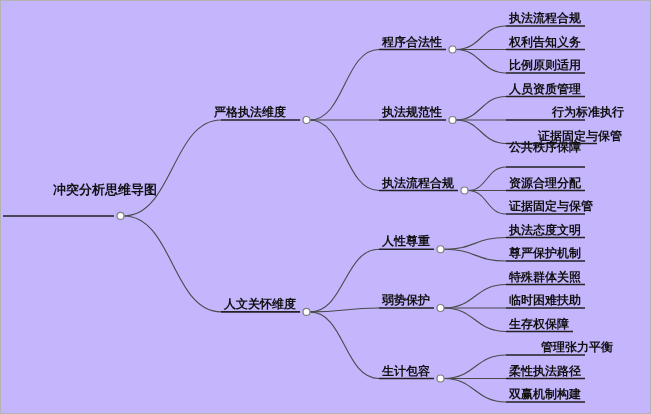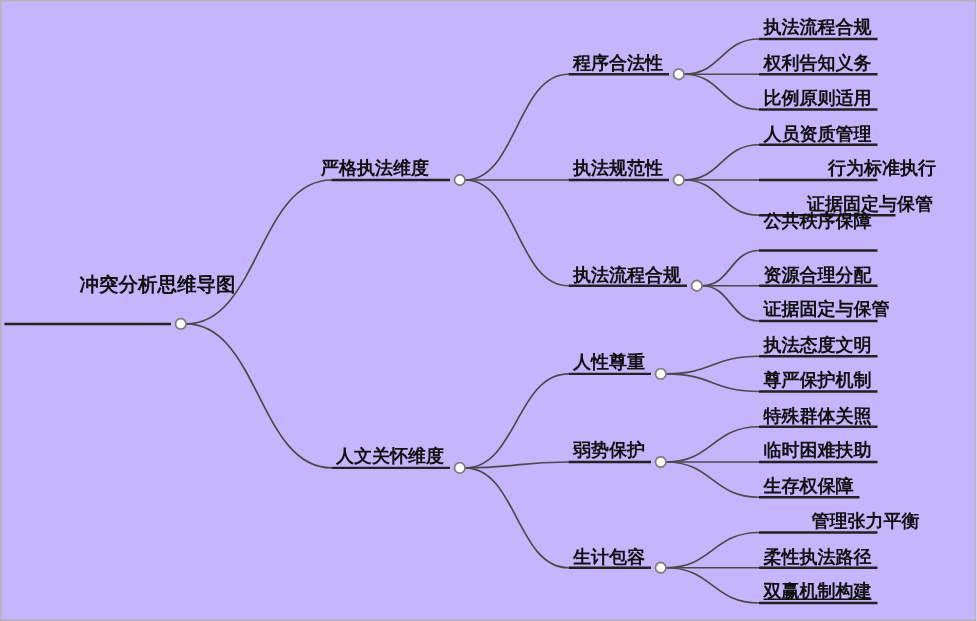--- a/index.html
+++ b/index.html
@@ -108,18 +108,18 @@
       <div class="node depth1" style="left: 212px; color: rgb(17, 17, 17); top: 104px;">严格执法维度</div>
       <div class="node depth3" style="left: 507px; color: rgb(17, 17, 17); top: 221.5px;">执法态度文明</div>
       <div class="node depth3" style="left: 507px; color: rgb(17, 17, 17); top: 245px;">尊严保护机制</div>
       <div class="node depth2" style="left: 380px; color: rgb(17, 17, 17); top: 233.25px;">人性尊重</div>
       <div class="node depth3" style="left: 507px; color: rgb(17, 17, 17); top: 268.5px;">特殊群体关照</div>
       <div class="node depth3" style="left: 507px; color: rgb(17, 17, 17); top: 292px;">临时困难扶助</div>
       <div class="node depth3" style="left: 507px; color: rgb(17, 17, 17); top: 315.5px;">生存权保障</div>
       <div class="node depth2" style="left: 380px; color: rgb(17, 17, 17); top: 292px; text-align: center;">弱势保护</div>
       <div class="node depth3" style="left: 507px; color: rgb(17, 17, 17); top: 339px; margin-left: 32px;">管理张力平衡</div>
       <div class="node depth3" style="left: 507px; color: rgb(17, 17, 17); top: 362.5px;">柔性执法路径</div>
-      <div class="node depth3" style="left: 507px; color: rgb(17, 17, 17); top: 386px; text-decoration: underline;">双赢机制构建</div>
+      <div class="node depth3" style="left: 507px; color: rgb(17, 17, 17); top: 386px;">双赢机制构建</div>
       <div class="node depth2" style="left: 380px; color: rgb(17, 17, 17); top: 362.5px;">生计包容</div>
       <div class="node depth1" style="left: 222px; color: rgb(17, 17, 17); top: 295.917px;">人文关怀维度</div>
       <div class="node depth0" style="left: 4px; color: rgb(17, 17, 17); top: 181px; margin-left: 47px;">冲突分析思维导图</div>
     </div>
 </div>
 
 </body></html>

